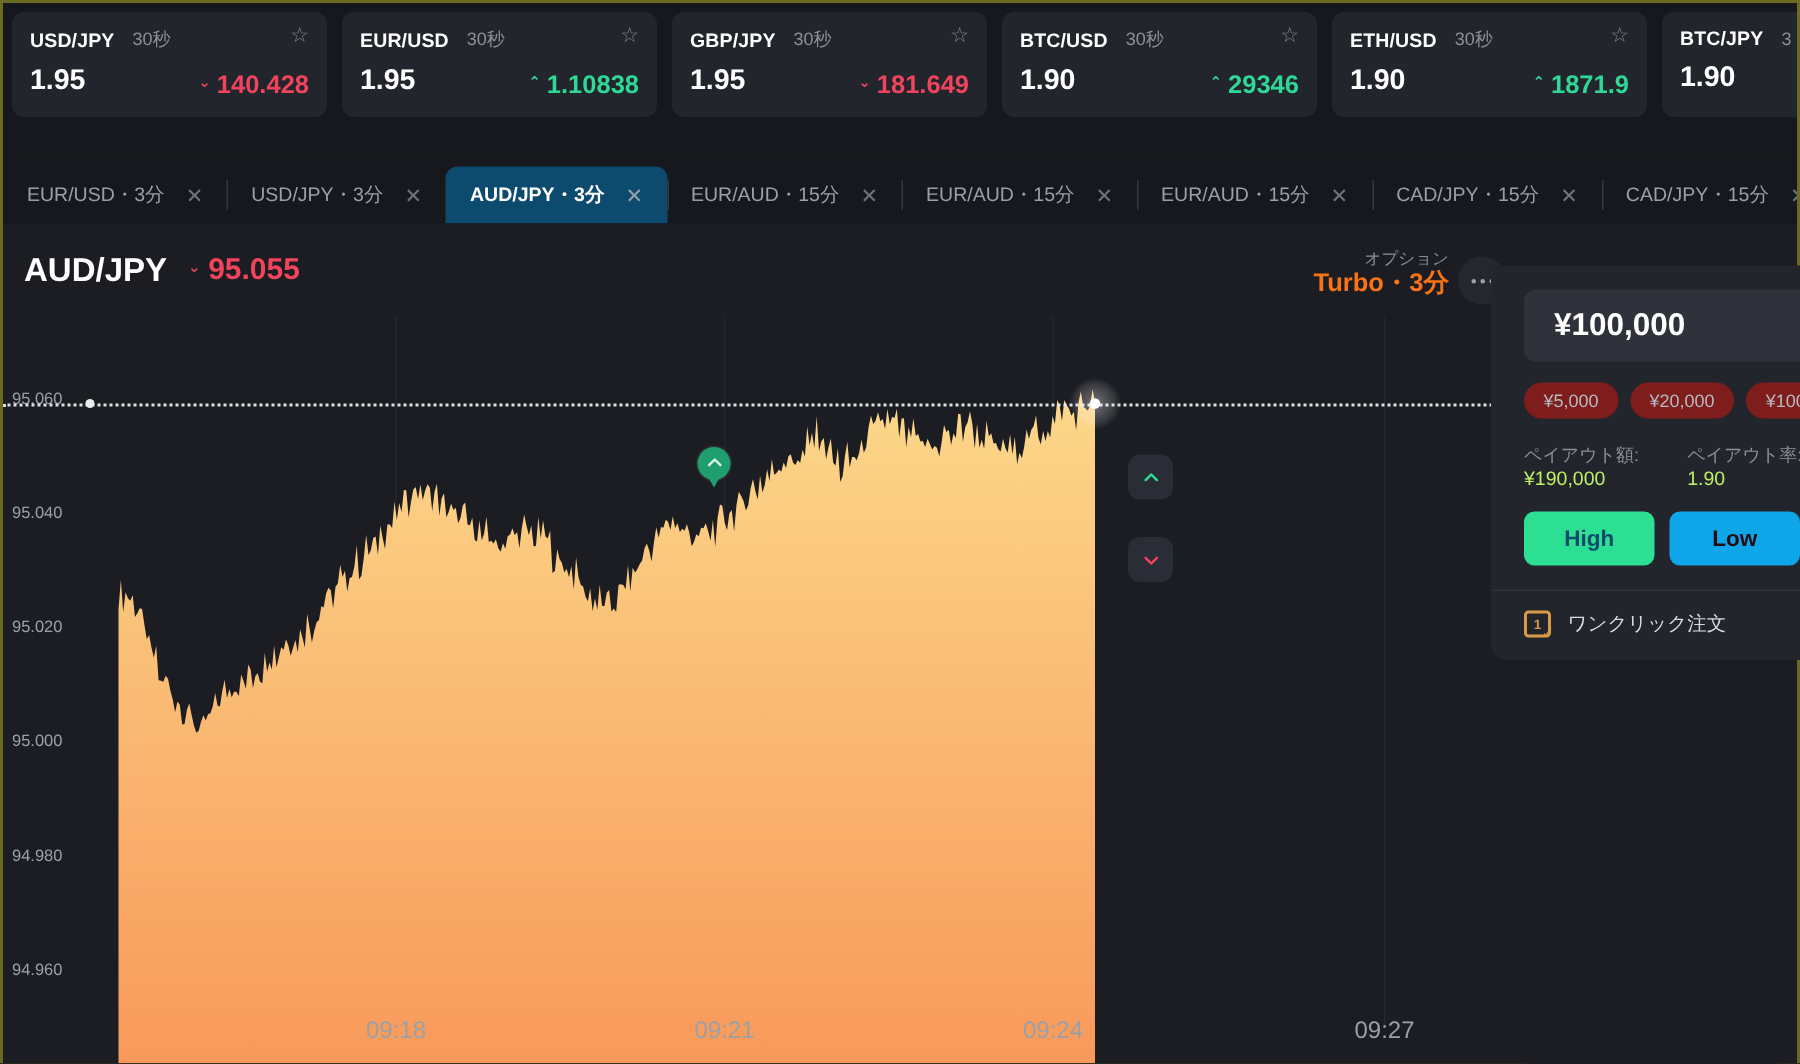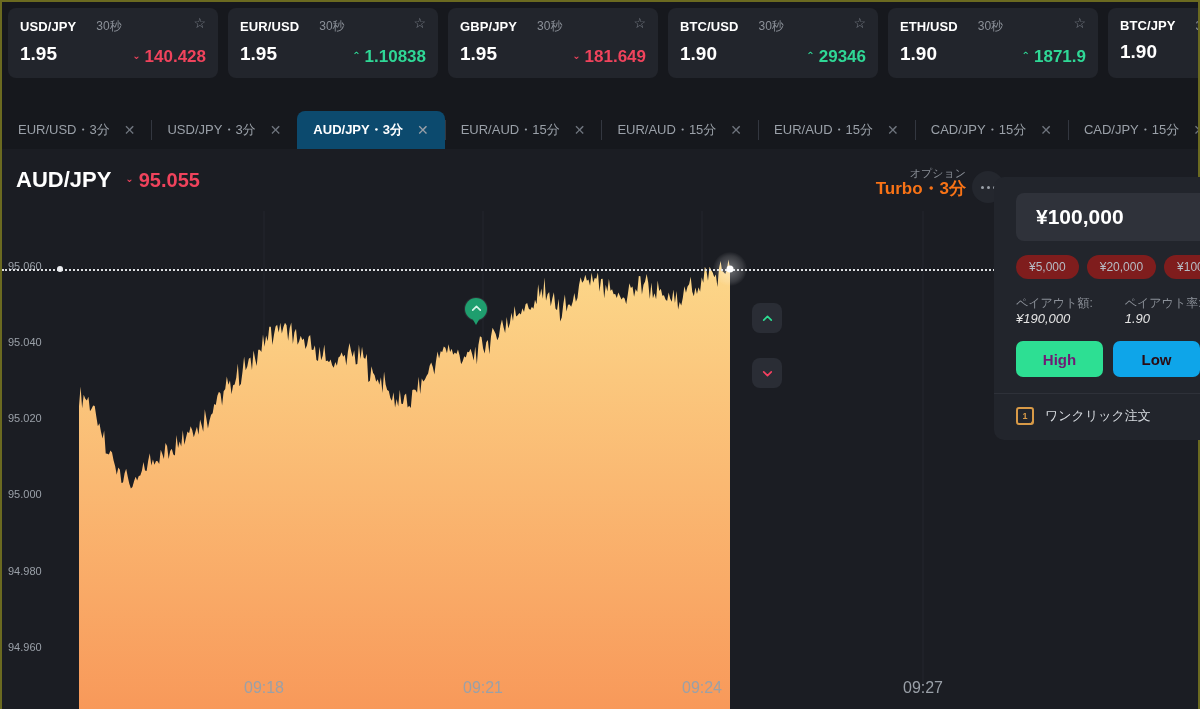--- a/index.html
+++ b/index.html
@@ -32,21 +32,21 @@
   }
   .asset-card {
     flex: 0 0 auto;
     width: 210px; height: 70px;
     background: #22252c;
     border-radius: 8px;
     padding: 10px 12px 0 12px;
     position: relative;
   }
   .asset-card.partial { width: 150px; }
-  .ac-top { display: flex; align-items: center; gap: 20px; }
+  .ac-top { display: flex; align-items: center; gap: 12px; }
   .ac-name {
     font-size: 13px; font-weight: bold; color: #ffffff;
     letter-spacing: .1px;
   }
   .ac-dur { font-size: 12px; color: #8b9098; }
   .ac-star {
     position: absolute; right: 12px; top: 8px;
     font-size: 14px; color: #7d838c; line-height: 1;
   }
   .ac-bottom {
@@ -211,28 +211,28 @@
     height: 24px; padding: 0 13px;
     display:flex; align-items:center;
     font-size: 12px; color: #b6bcc4;
     white-space: nowrap; cursor: pointer;
   }
   .payouts {
     display: flex; margin: 16px 0 0 22px; gap: 32px;
   }
   .payout-block { line-height: 16px; }
   .payout-label { font-size: 12px; color: #8b9098; white-space: nowrap;}
-  .payout-value { font-size: 13px; color: #e5e5e5; font-style: italic; }
+  .payout-value { font-size: 13px; color: #bef264; }
   .trade-buttons {
     display: flex; gap: 10px; margin: 14px 0 0 22px;
   }
   .btn-high, .btn-low {
     width: 110px; height: 36px; border-radius: 7px;
     display:flex; align-items:center; justify-content:center;
-    font-size: 15px; font-weight: bold; color: #701a75;
+    font-size: 15px; font-weight: bold; color: #0c4a6e;
     border: none; cursor: pointer;
     font-family: "Liberation Sans", sans-serif;
   }
   .btn-high { background: #2ddf93; }
   .btn-low { background: #0ea5e9; color: #2a0b12; }
   .panel-divider { height:1px; background:#2e3139; margin: 16px 0 0 0; }
   .oneclick {
     display:flex; align-items:center; gap: 11px;
     padding: 13px 0 15px 22px;
     cursor: pointer;

